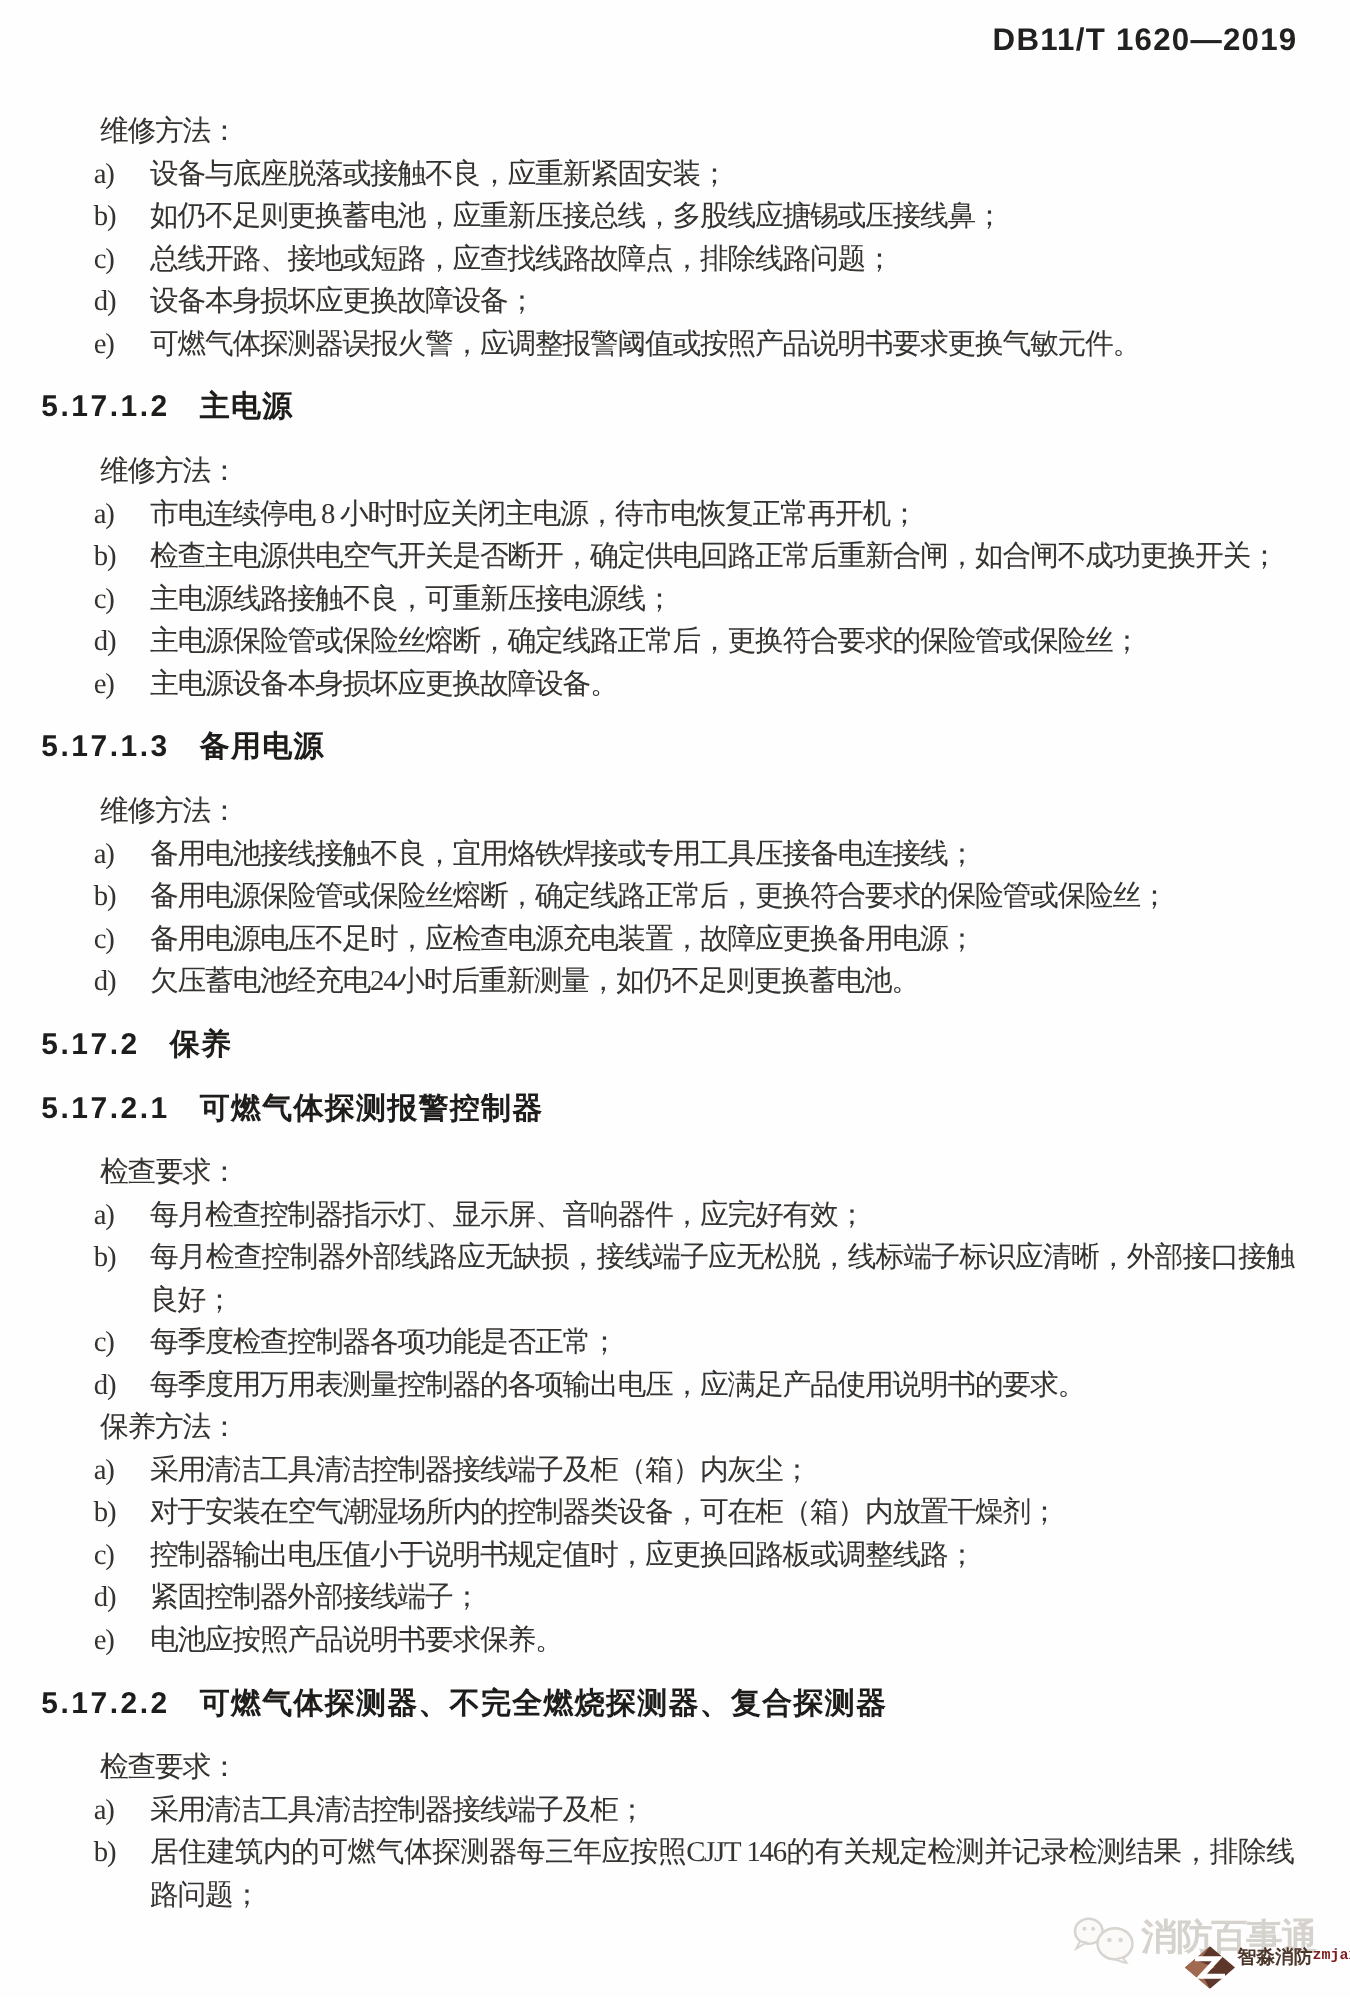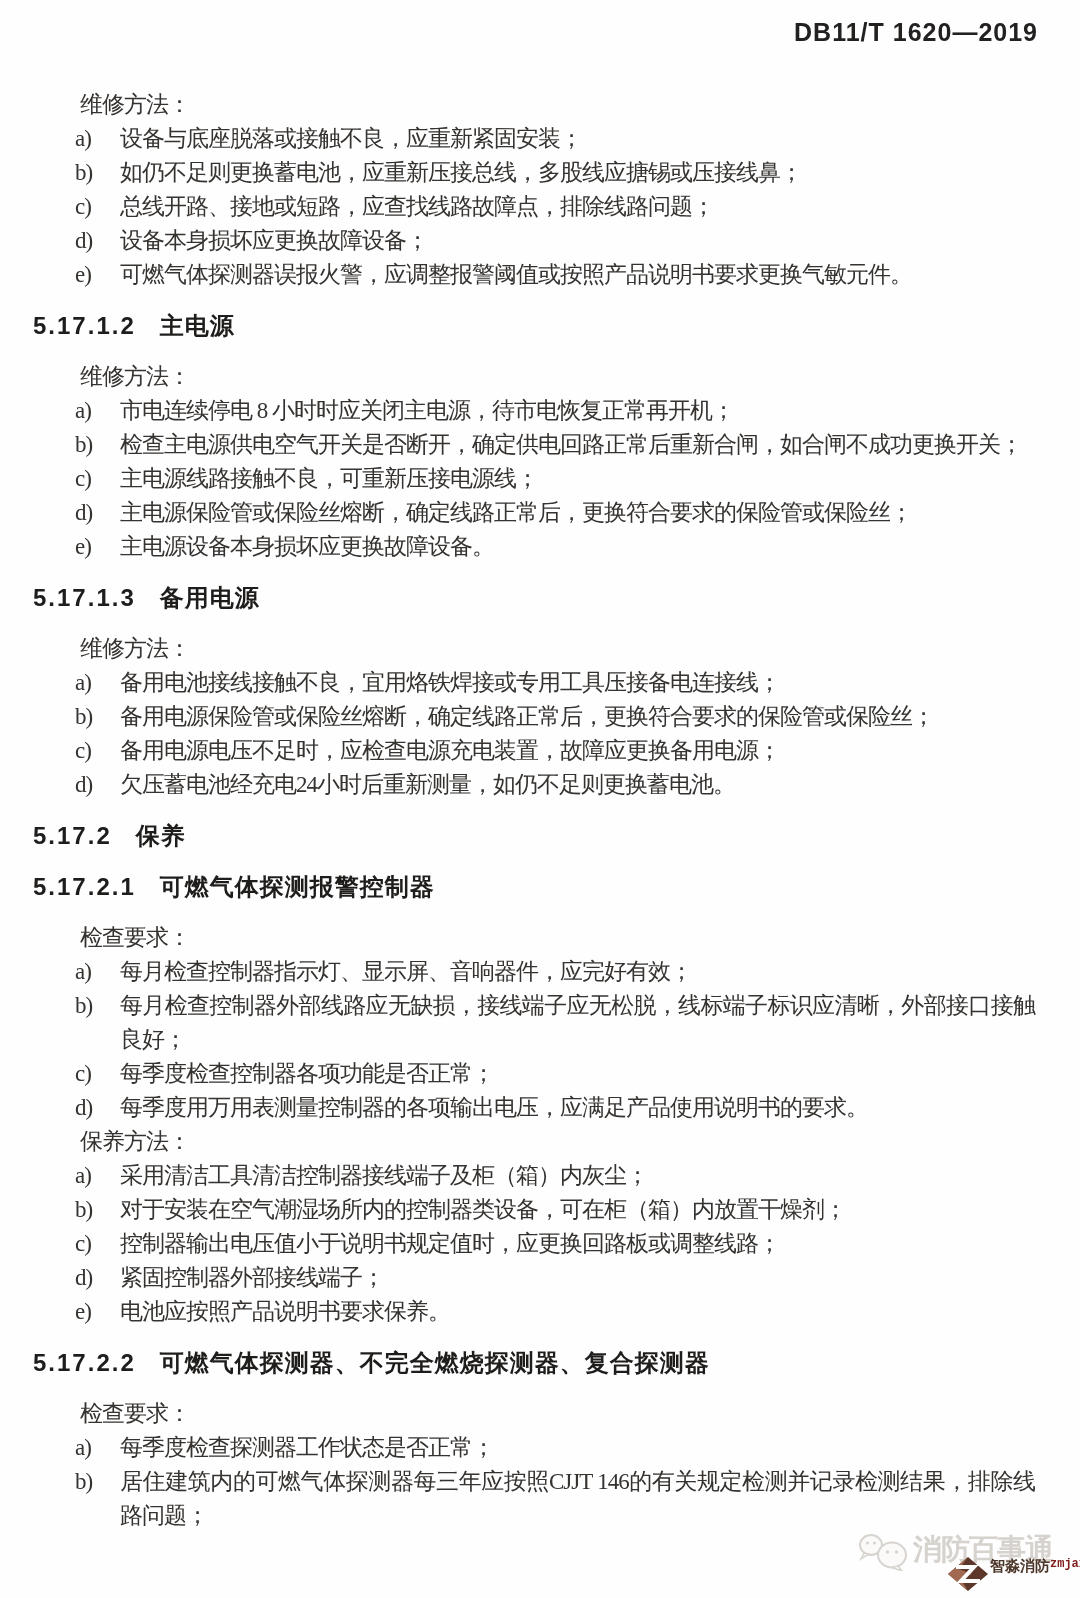--- a/index.html
+++ b/index.html
@@ -207,21 +207,21 @@
         <span class="text">紧固控制器外部接线端子；</span>
       </div>
       <div class="item">
         <span class="label">e)</span>
         <span class="text">电池应按照产品说明书要求保养。</span>
       </div>
       <div class="heading"><span class="num">5.17.2.2</span><span class="title">可燃气体探测器、不完全燃烧探测器、复合探测器</span></div>
       <div class="intro">检查要求：</div>
       <div class="item">
         <span class="label">a)</span>
-        <span class="text">每季度检查探测器工作状态是否正常；</span>
+        <span class="text">采用清洁工具清洁控制器接线端子及柜；</span>
       </div>
       <div class="item">
         <span class="label">b)</span>
         <span class="text">居住建筑内的可燃气体探测器每三年应按照CJJT 146的有关规定检测并记录检测结果，排除线路问题；</span>
       </div>
     </div>
 
   <div class="watermark">
 
     <svg class="wm-faces-icon" viewBox="0 0 52 38" xmlns="http://www.w3.org/2000/svg">

